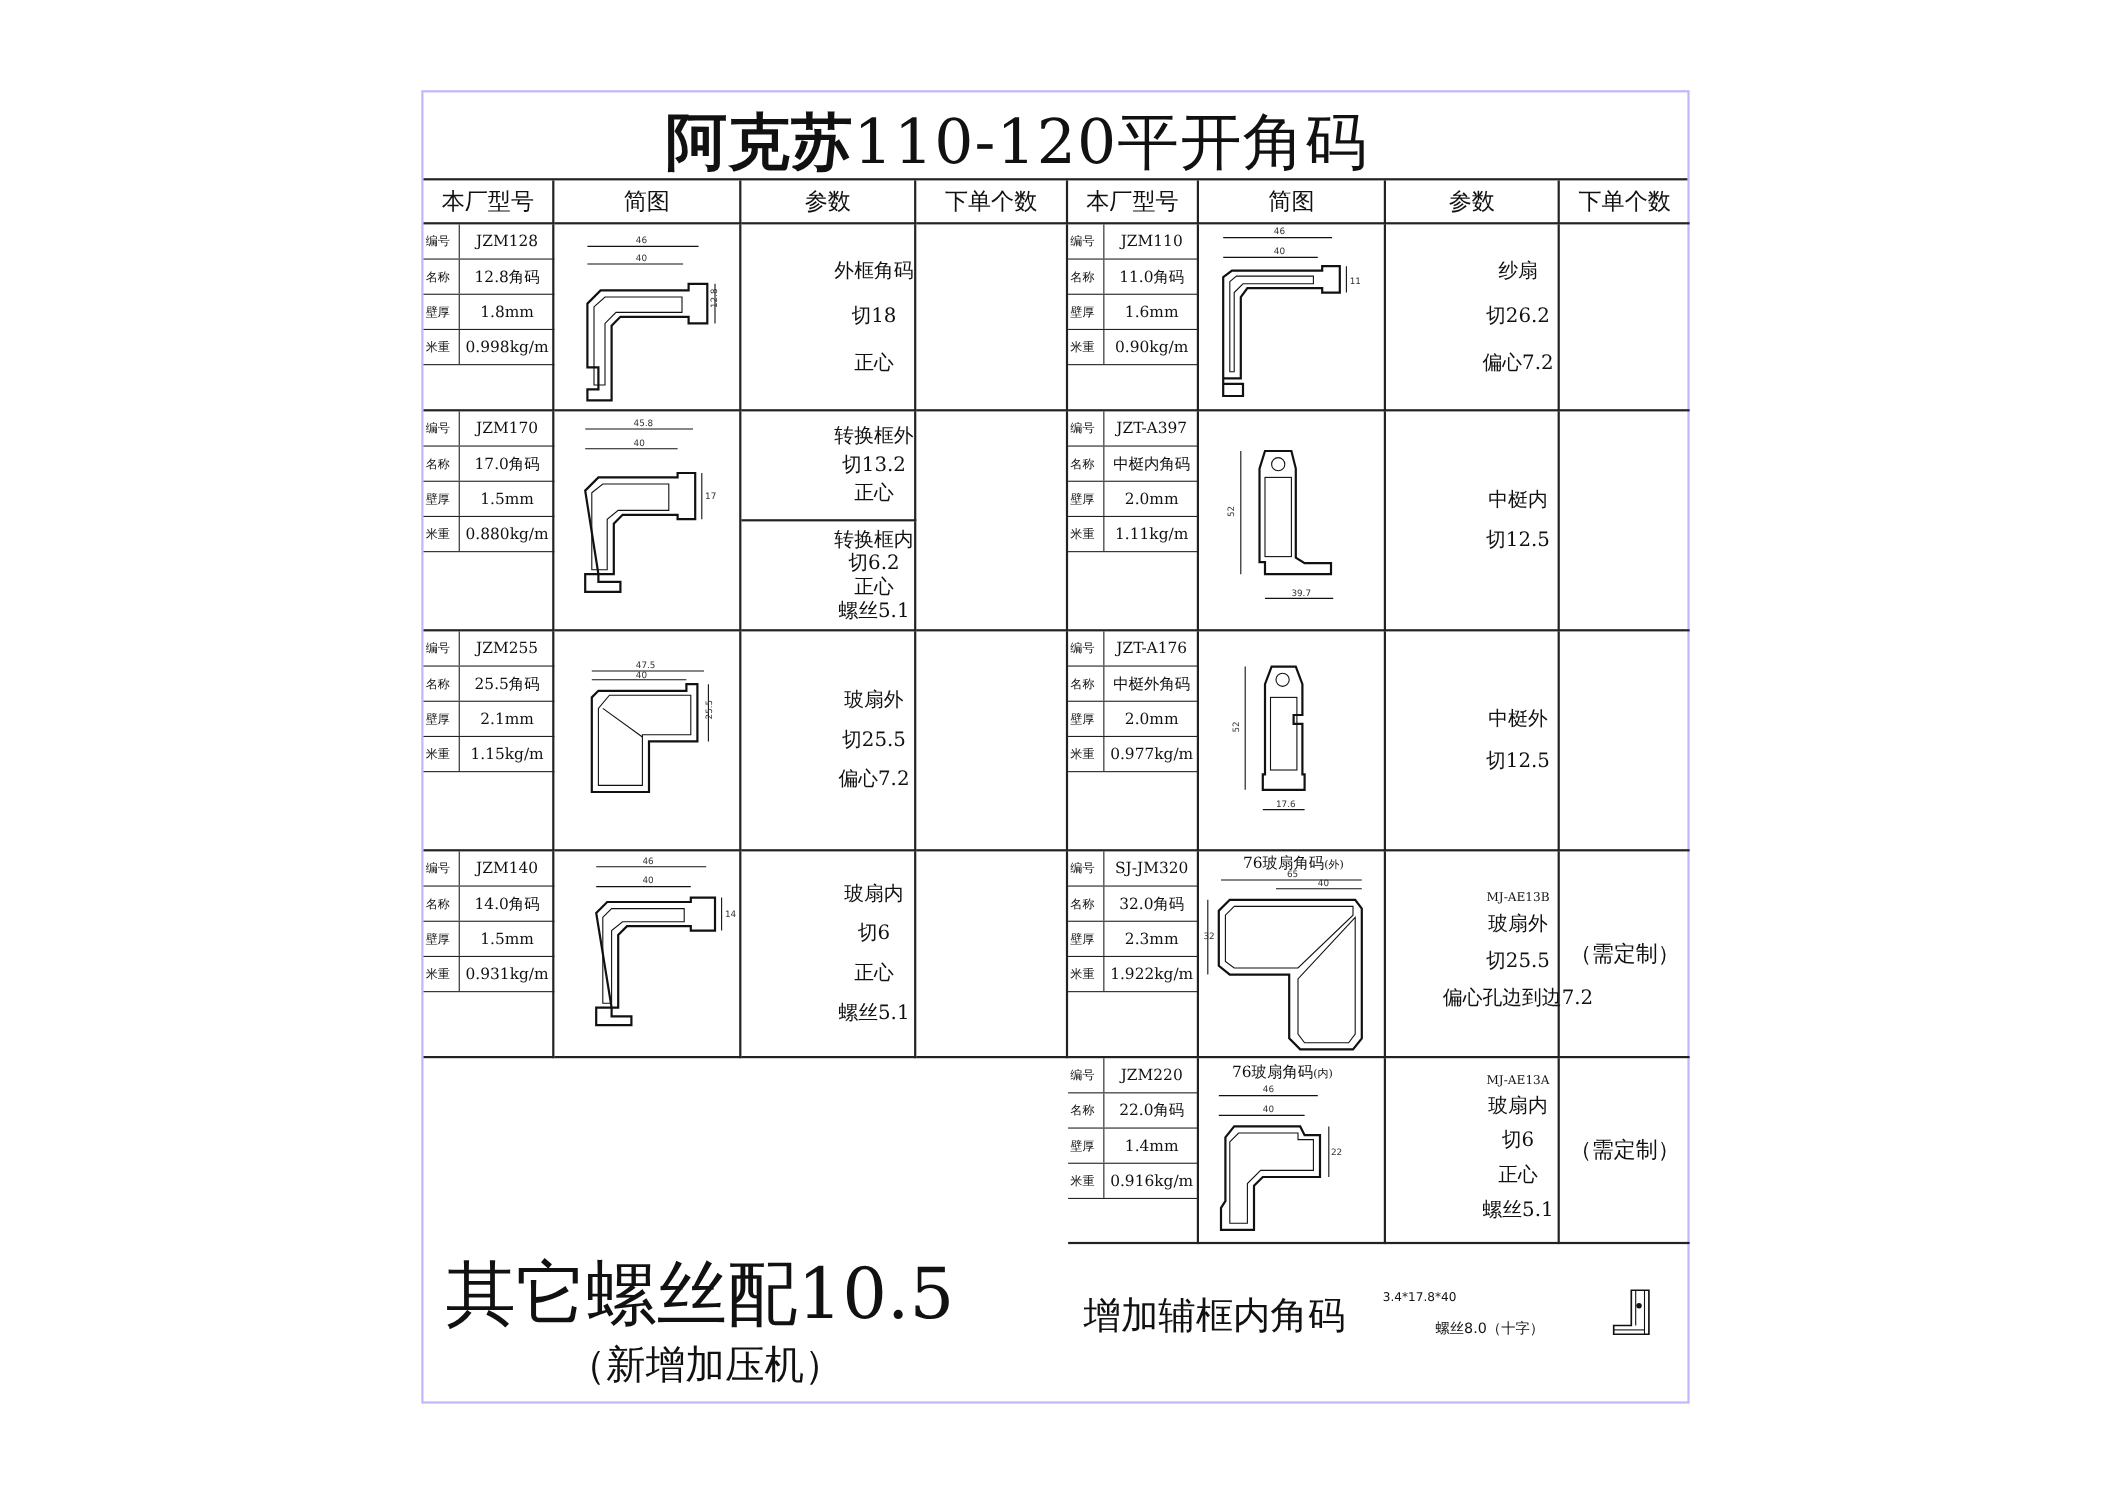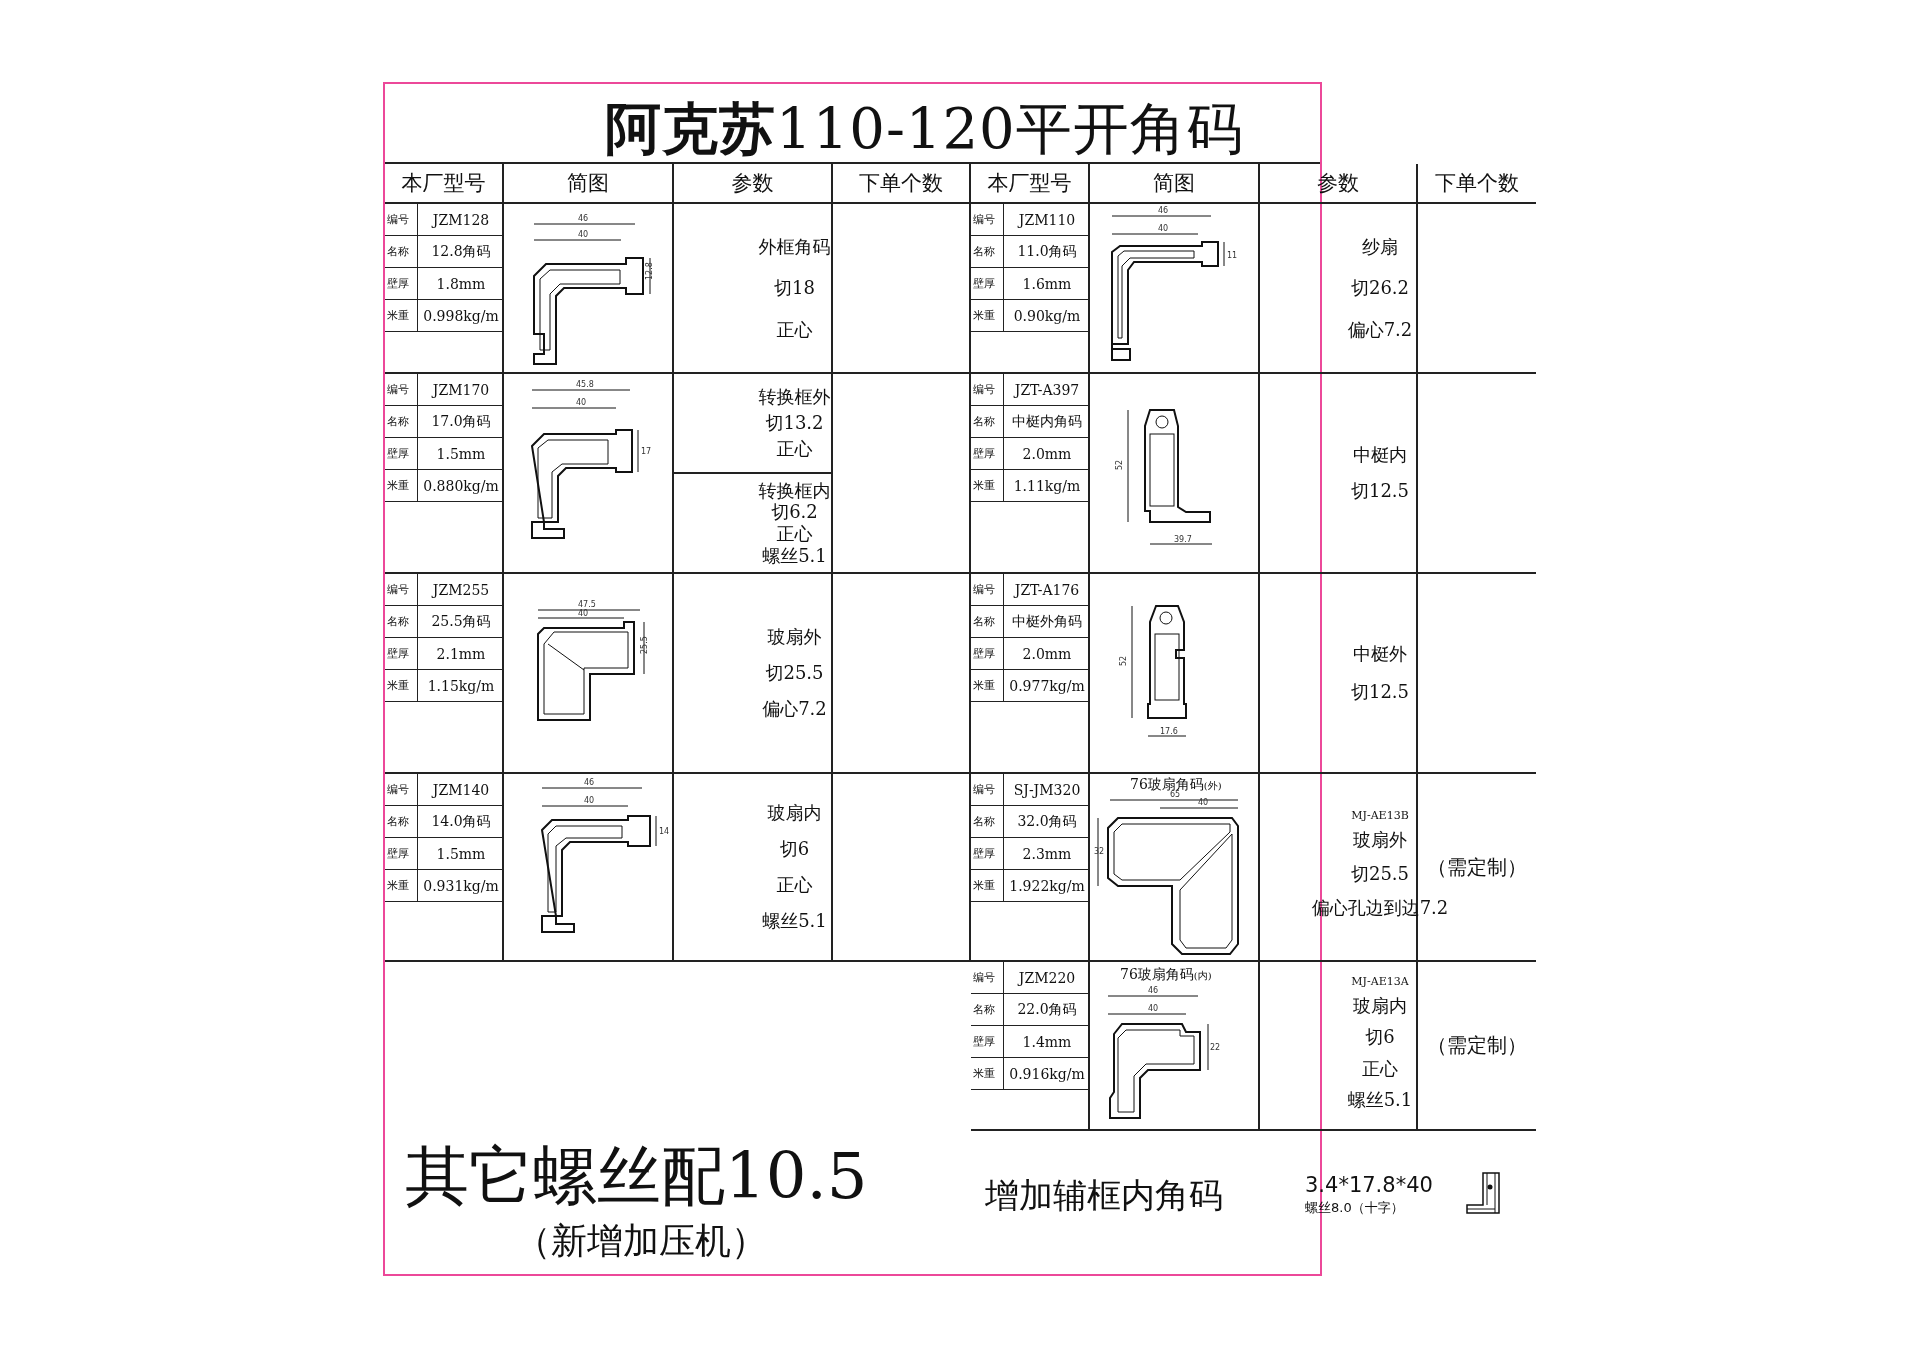--- a/index.html
+++ b/index.html
@@ -1,19 +1,19 @@
 <!DOCTYPE html>
 <html><head>
 <meta charset="utf-8">
 <style>
   html, body { margin: 0; padding: 0; background: #ffffff; }
   body { width: 1920px; height: 1358px; position: relative; overflow: hidden;
          font-family: "DejaVu Serif", "Liberation Serif", serif; color: #111; }
-  .sheet { position: absolute; left: 383px; top: 82px; width: 939px; height: 1194px;
-           border: 2px solid #ec4899; box-sizing: border-box; }
+  .sheet { position: absolute; left: 383px; top: 82px; width: 1153px; height: 1194px;
+           border: 2px solid #c4b5fd; box-sizing: border-box; }
   .title { position: absolute; left: 0; top: 0; width: 100%; height: 80px;
            border-bottom: 2px solid #222; box-sizing: border-box; }
   .title-text { position: absolute; left: 220px; top: 8px; font-size: 56px; letter-spacing: 1px;
                 font-family: "DejaVu Serif", serif; }
   .title-text .bold { font-family: "DejaVu Sans", sans-serif; font-weight: bold; }
   .hdr { position: absolute; top: 80px; height: 40px; border-right: 2px solid #222;
          border-bottom: 2px solid #222; box-sizing: border-box; font-size: 21px;
          display: flex; align-items: center; justify-content: center; }
   .cell { position: absolute; border-right: 2px solid #222; border-bottom: 2px solid #222;
           box-sizing: border-box; }
@@ -439,21 +439,21 @@
     </div>
   </div>
   <div class="cell custom" style="left:1033px;top:878px;width:118px;height:169px;border-right:none">
       <span>（需定制）</span>
     </div>
 
   <div style="position:absolute;left:0;top:1047px;width:1151px;height:143px">
     <div class="big-note" style="left:20px;top:2px">其它螺丝配10.5</div>
     <div class="sub-note" style="left:130px;top:86px">（新增加压机）</div>
     <div style="position:absolute;left:600px;top:42px;font-size:34px;font-family:'DejaVu Sans',sans-serif;white-space:nowrap">增加辅框内角码</div>
-    <div style="position:absolute;left:920px;top:42px;font-size:21px;font-family:'DejaVu Sans',sans-serif;white-space:nowrap">3.4*17.8*40</div>
+    <div style="position:absolute;left:872px;top:42px;font-size:11px;font-family:'DejaVu Sans',sans-serif;white-space:nowrap">3.4*17.8*40</div>
     <div style="position:absolute;left:920px;top:68px;font-size:13px;font-family:'DejaVu Sans',sans-serif;white-space:nowrap">螺丝8.0（十字）</div>
     <svg style="left:1080px;top:40px" width="40" height="50" viewBox="0 0 40 50">
       <path class="p" style="stroke-width:1.5" d="M18 2 L34 2 L34 42 L2 42 L2 34 L18 34 Z"></path>
       <line class="d" x1="22" y1="2" x2="22" y2="34"></line>
       <line class="d" x1="2" y1="38" x2="30" y2="38"></line>
       <line class="d" x1="30" y1="2" x2="30" y2="42"></line>
       <circle cx="25" cy="16" r="2.5" fill="#111"></circle>
     </svg>
   </div>
 </div>

